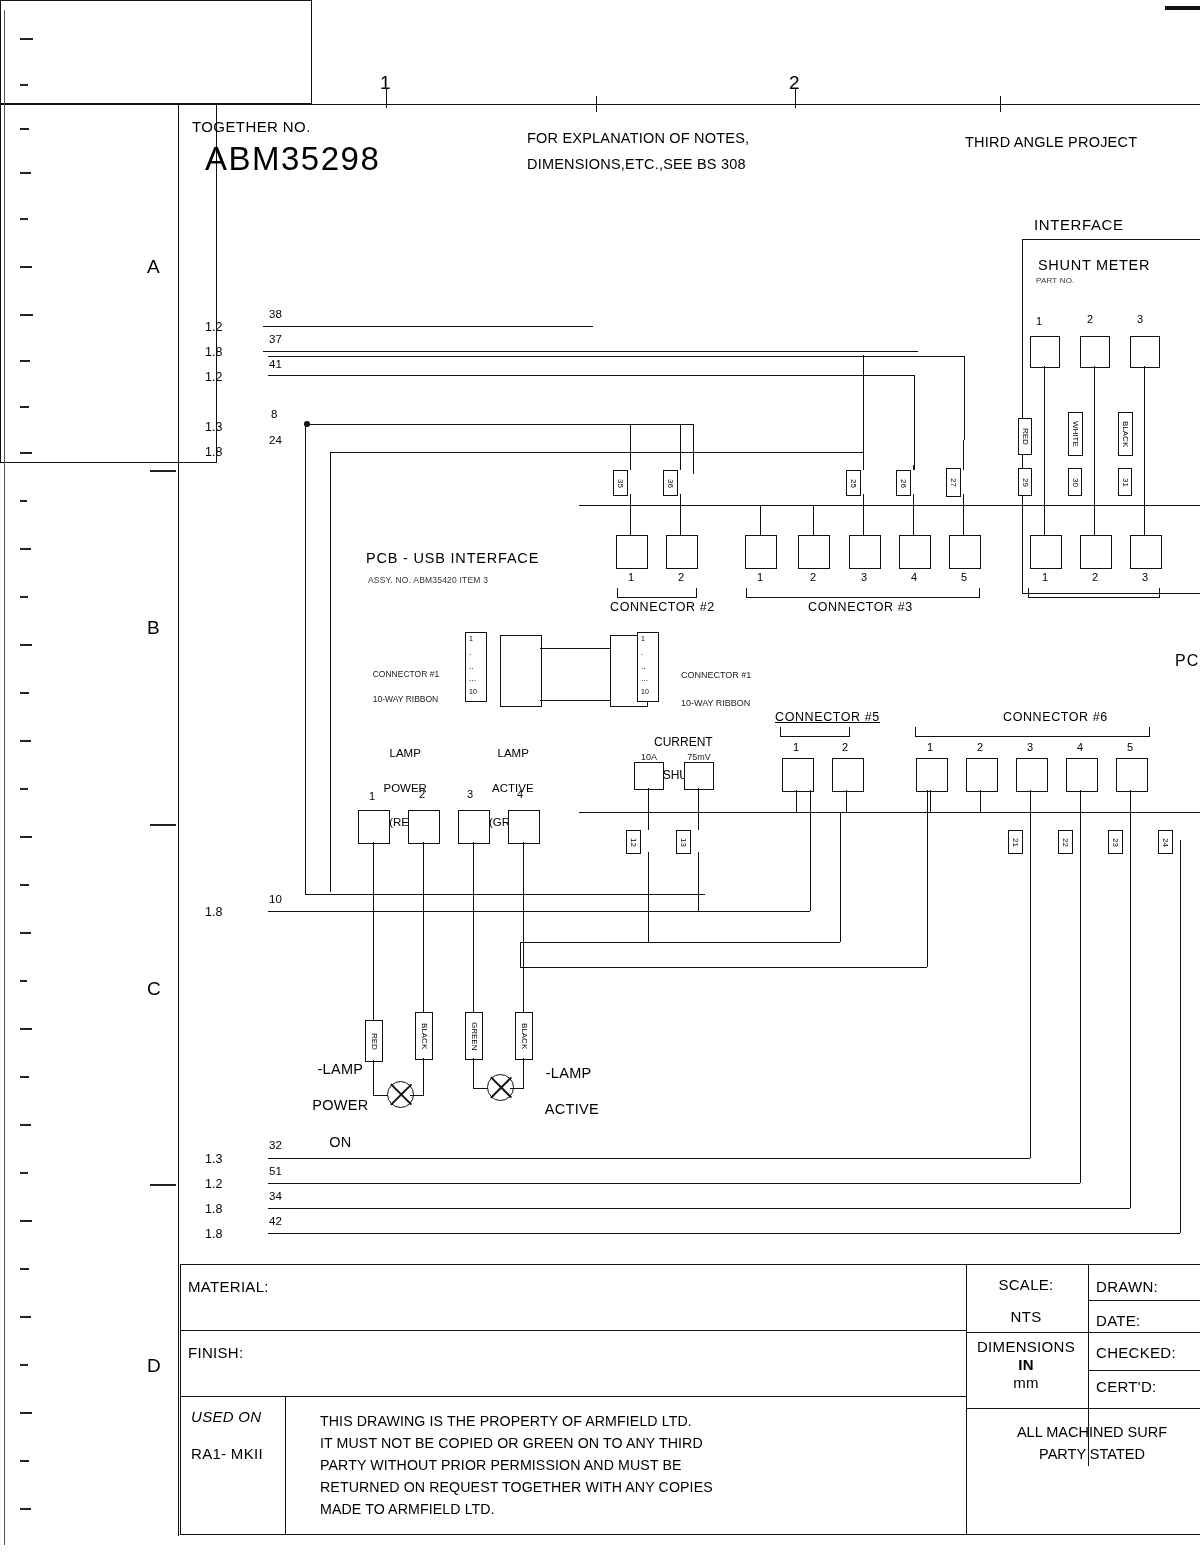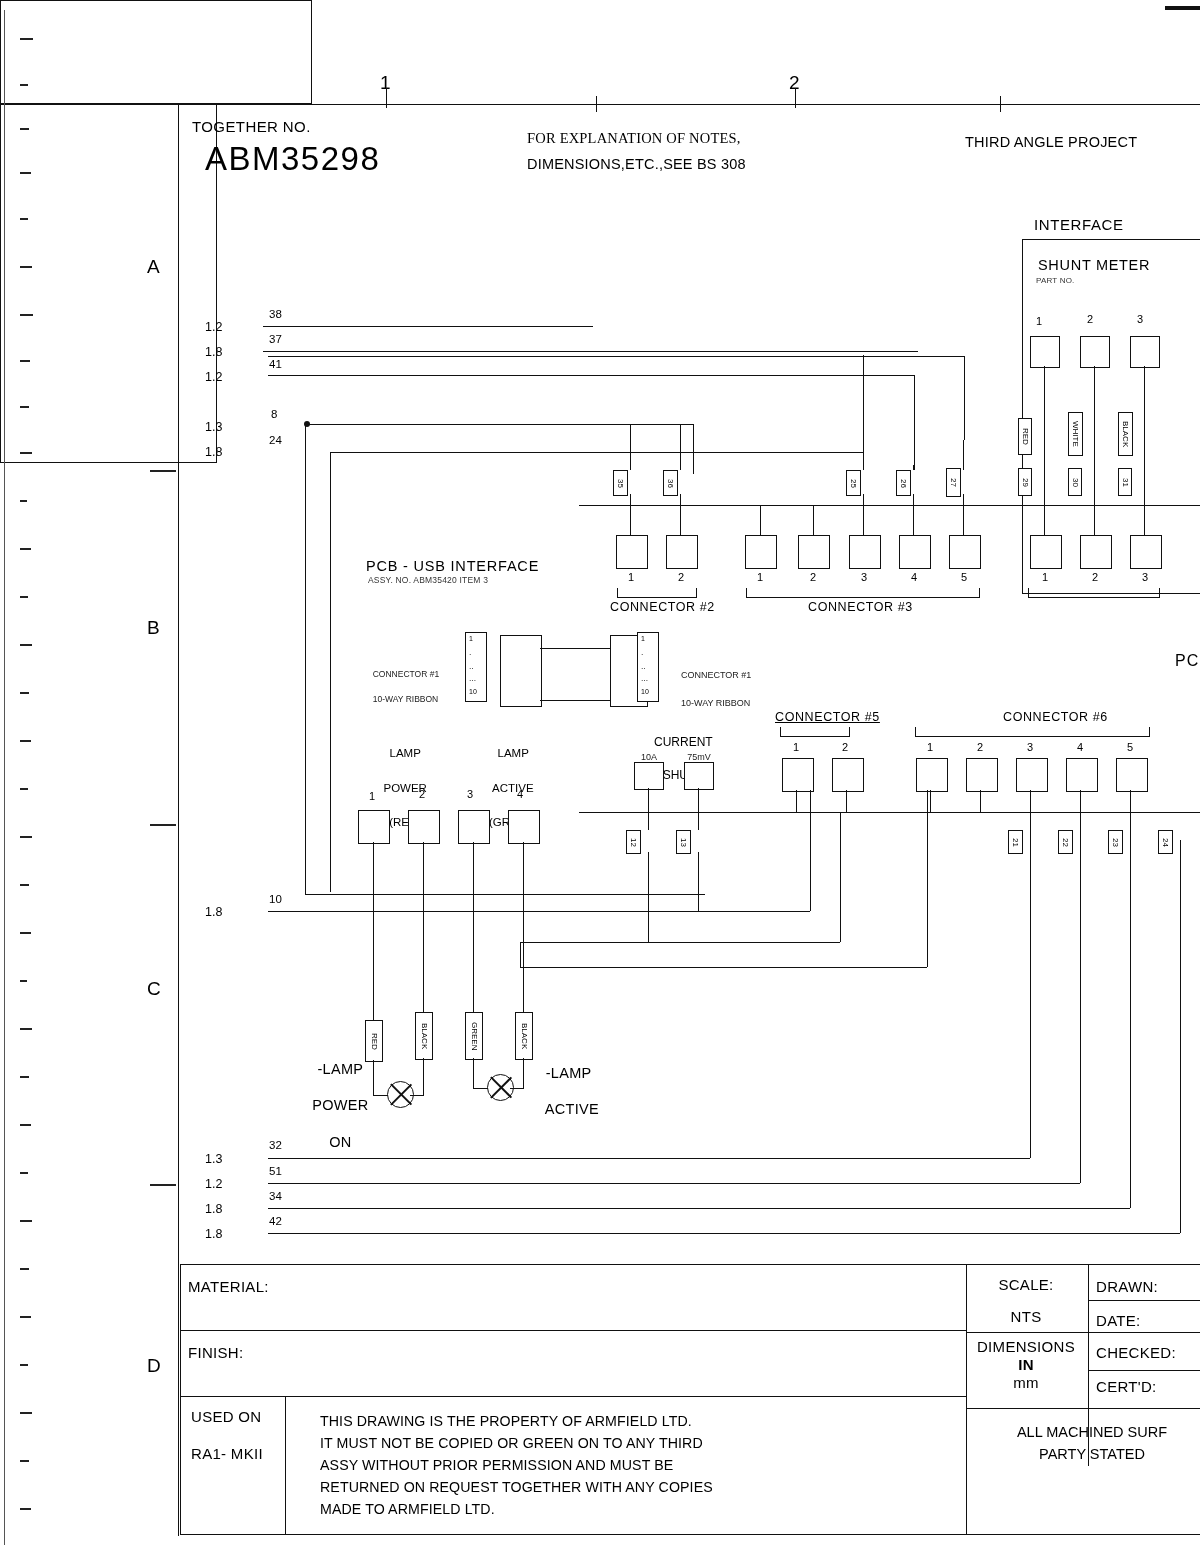--- a/index.html
+++ b/index.html
@@ -120,21 +120,21 @@
 
 <div class="txt zone" style="left:147px;top:256px;">A</div>
 <div class="txt zone" style="left:147px;top:617px;">B</div>
 <div class="txt zone" style="left:147px;top:978px;">C</div>
 <div class="txt zone" style="left:147px;top:1355px;">D</div>
 
 <div id="dwgno-box"></div>
 <div class="txt dwgno-lbl" style="left:192px;top:118px;">TOGETHER NO.</div>
 <div class="txt dwgno-val" style="left:205px;top:140px;">ABM35298</div>
 
-<div class="txt hdr-note" style="left:527px;top:130px;font-family:Liberation Serif, serif;">FOR EXPLANATION OF NOTES,</div>
+<div class="txt hdr-note" style="left:527px;top:130px;">FOR EXPLANATION OF NOTES,</div>
 <div class="txt hdr-note" style="left:527px;top:156px;">DIMENSIONS,ETC.,SEE BS 308</div>
 <div class="txt hdr-note" style="left:965px;top:134px;">THIRD ANGLE PROJECT</div>
 
 <div class="txt" style="left:1034px;top:216px;font-size:15px;letter-spacing:.6px;">INTERFACE</div>
 <div class="ln hl" style="left:1022px;top:239px;width:178px;"></div>
 <div class="ln vl" style="left:1022px;top:239px;height:355px;"></div>
 <div class="ln hl" style="left:1022px;top:593px;width:178px;"></div>
 
 <div class="txt" style="left:1038px;top:257px;font-size:14.5px;letter-spacing:.7px;">SHUNT METER</div>
 <div class="txt" style="left:1036px;top:276px;font-size:8px;letter-spacing:.2px;color:#333;">PART NO.</div>
@@ -210,21 +210,21 @@
 <div class="term" style="left:1080px;top:535px;width:30px;height:32px;"></div>
 <div class="term" style="left:1130px;top:535px;width:30px;height:32px;"></div>
 <div class="tnum" style="left:1033px;top:571px;width:24px;">1</div>
 <div class="tnum" style="left:1083px;top:571px;width:24px;">2</div>
 <div class="tnum" style="left:1133px;top:571px;width:24px;">3</div>
 <div class="bracket" style="left:1028px;top:588px;width:130px;"></div>
 
 <div class="ln hl" style="left:579px;top:505px;width:621px;"></div>
 
 <div id="pcb-box"></div>
-<div class="txt" id="pcb-title" style="left:366px;top:550px;margin-top:8px;">PCB - USB INTERFACE</div>
+<div class="txt" id="pcb-title" style="left:366px;top:550px;">PCB - USB INTERFACE</div>
 <div class="txt" id="pcb-sub" style="left:368px;top:576px;">ASSY. NO. ABM35420 ITEM 3</div>
 
 <div class="ribbon" style="left:465px;top:632px;width:20px;height:68px;">
   <span class="pin" style="top:2px;">1</span>
   <span class="pin" style="top:18px;">·</span>
   <span class="pin" style="top:32px;">··</span>
   <span class="pin" style="top:44px;">···</span>
   <span class="pin" style="top:55px;">10</span>
 </div>
 <div class="txt" style="left:368px;top:655px;font-size:8.5px;line-height:1.5;color:#222;">
@@ -426,27 +426,27 @@
 <div class="ln vl" style="left:966px;top:1264px;height:270px;"></div>
 <div class="ln vl" style="left:285px;top:1396px;height:138px;"></div>
 <div class="ln vl" style="left:1088px;top:1264px;height:202px;"></div>
 <div class="ln hl" style="left:966px;top:1332px;width:252px;"></div>
 <div class="ln hl" style="left:1088px;top:1300px;width:130px;"></div>
 <div class="ln hl" style="left:1088px;top:1370px;width:130px;"></div>
 <div class="ln hl" style="left:966px;top:1408px;width:252px;"></div>
 
 <div class="tb-lbl" style="left:188px;top:1278px;">MATERIAL:</div>
 <div class="tb-lbl" style="left:188px;top:1344px;">FINISH:</div>
-<div class="tb-lbl" style="left:191px;top:1408px;">USED ON</div>
+<div class="tb-lbl" style="left:191px;top:1408px;font-style:italic;">USED ON</div>
 <div class="tb-val" style="left:191px;top:1445px;">RA1- MKII</div>
 
 <div class="legal" style="left:320px;top:1410px;">
   <span>THIS DRAWING IS THE PROPERTY OF ARMFIELD LTD.</span><br>
   <span>IT MUST NOT BE COPIED OR GREEN ON TO ANY THIRD</span><br>
-  <span>ASSY WITHOUT PRIOR PERMISSION AND MUST BE</span><br>
+  <span>PARTY WITHOUT PRIOR PERMISSION AND MUST BE</span><br>
   <span>RETURNED ON REQUEST TOGETHER WITH ANY COPIES</span><br>
   <span>MADE TO ARMFIELD LTD.</span>
 </div>
 
 <div class="tb-lbl ctr" style="left:966px;top:1276px;width:120px;">SCALE:</div>
 <div class="tb-val ctr" style="left:966px;top:1308px;width:120px;">NTS</div>
 
 <div class="tb-lbl ctr" style="left:966px;top:1338px;width:120px;">DIMENSIONS</div>
 <div class="tb-lbl ctr" style="left:966px;top:1356px;width:120px;font-weight:bold;">IN</div>
 <div class="tb-lbl ctr" style="left:966px;top:1374px;width:120px;">mm</div>

